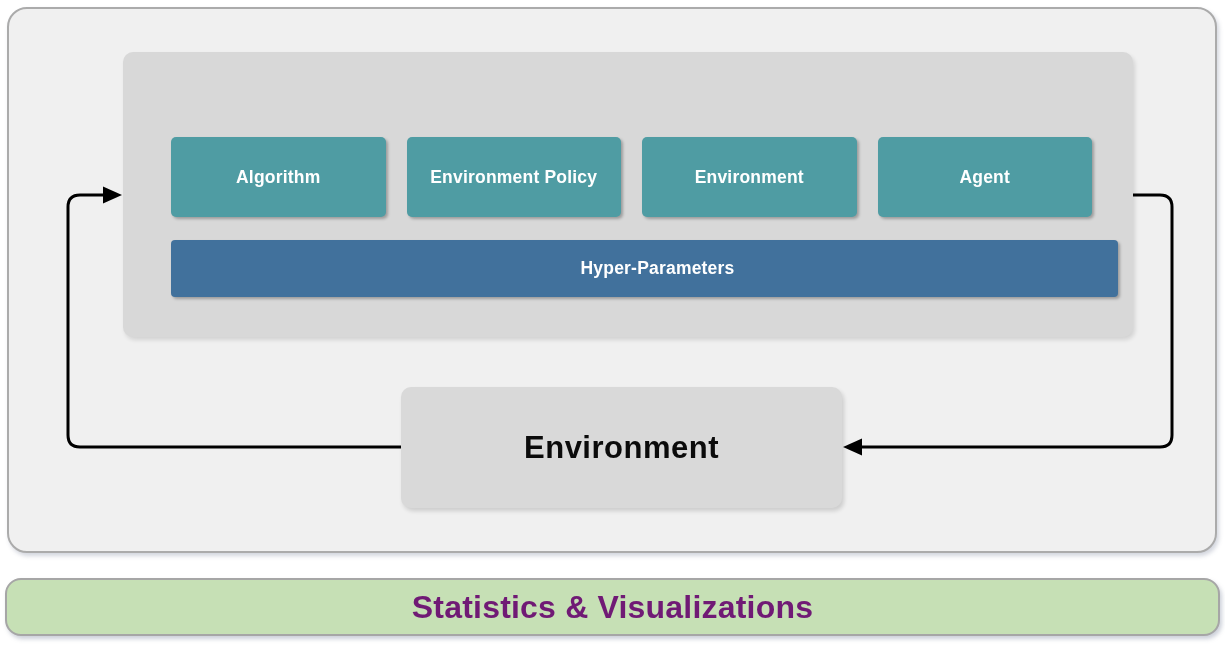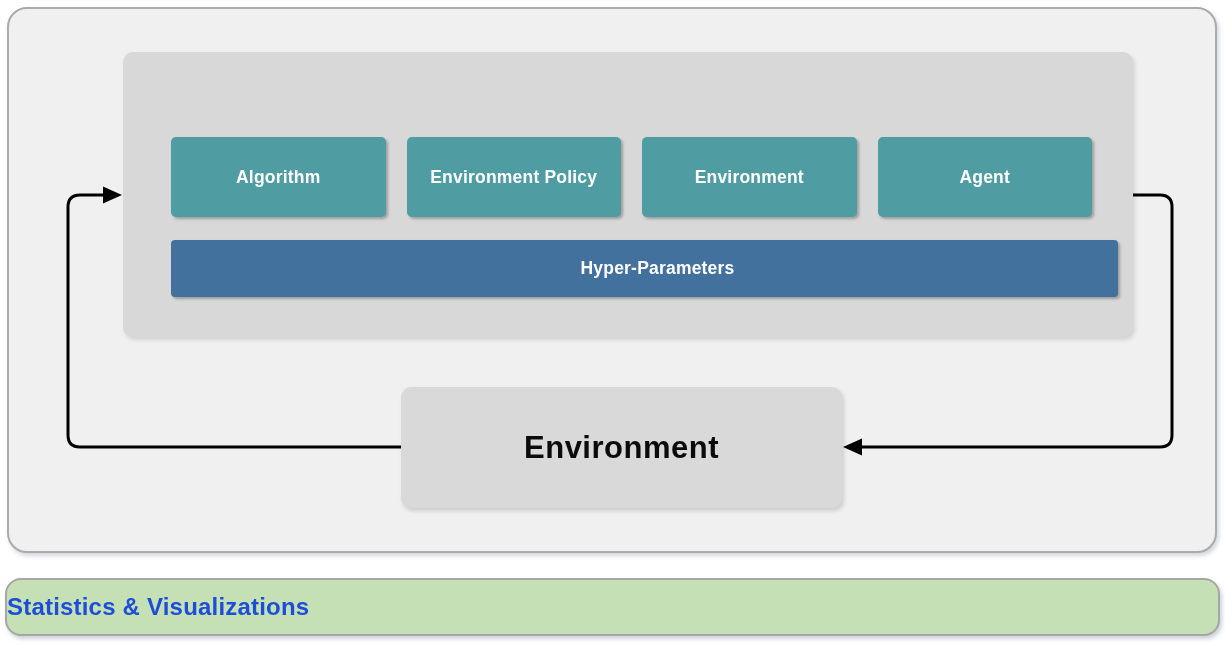--- a/index.html
+++ b/index.html
@@ -99,23 +99,24 @@
   .stats-bar {
     position: absolute;
     left: 5px; top: 578px;
     width: 1211px; height: 54px;
     background: var(--green-bar, #C6E0B5);
     border: 2px solid var(--green-border, #A6A6A6);
     border-radius: 16px;
     box-shadow: 2px 3px 4px rgba(110,120,145,0.35);
     display: flex;
     align-items: center;
-    font-size: 24px;
+    justify-content: center;
+    font-size: 32px;
     font-weight: bold;
-    color: #1d4ed8;
+    color: #701a75;
     letter-spacing: 0.2px;
   }
   .arrows-overlay {
     position: absolute;
     left: 0; top: 0;
     width: 1225px; height: 645px;
     pointer-events: none;
   }
 </style>
 </head>

